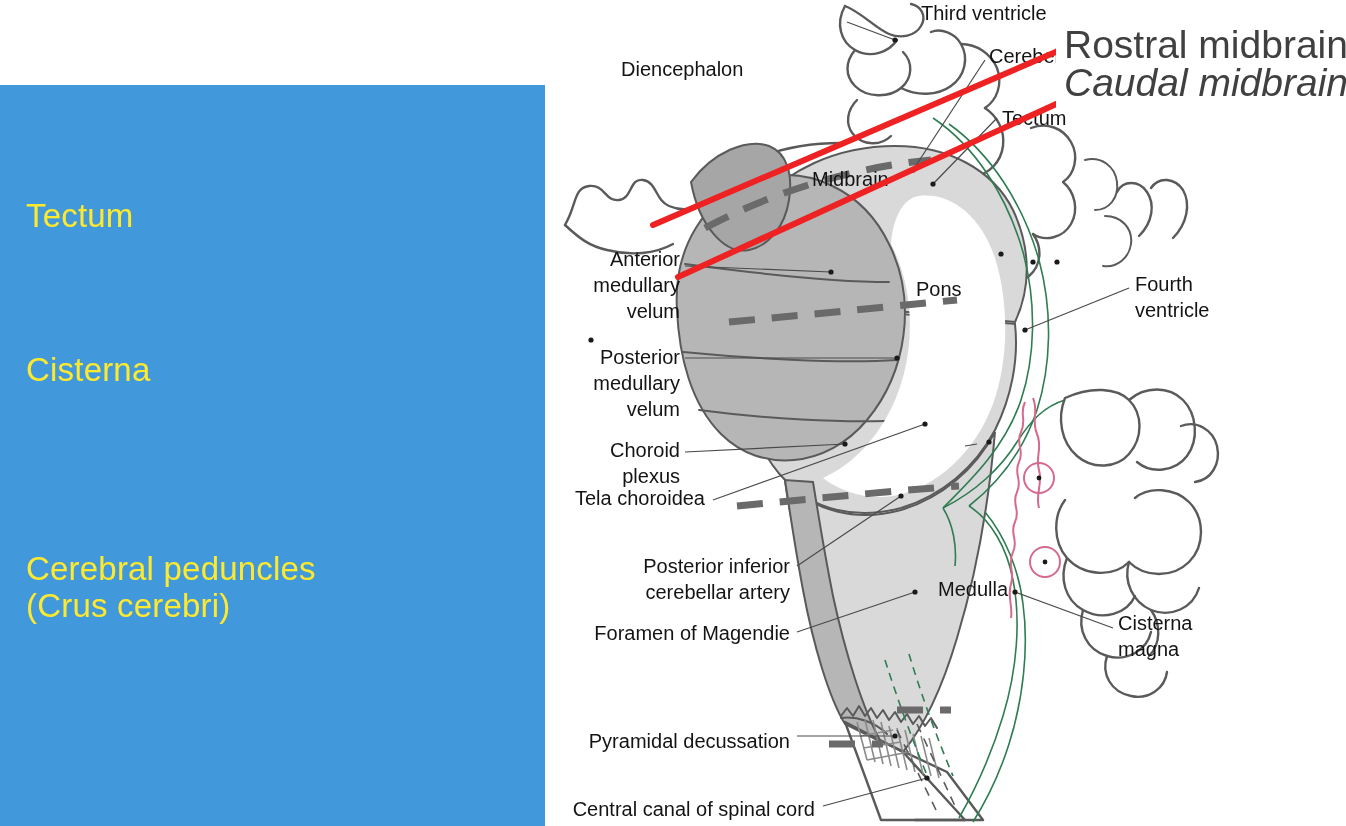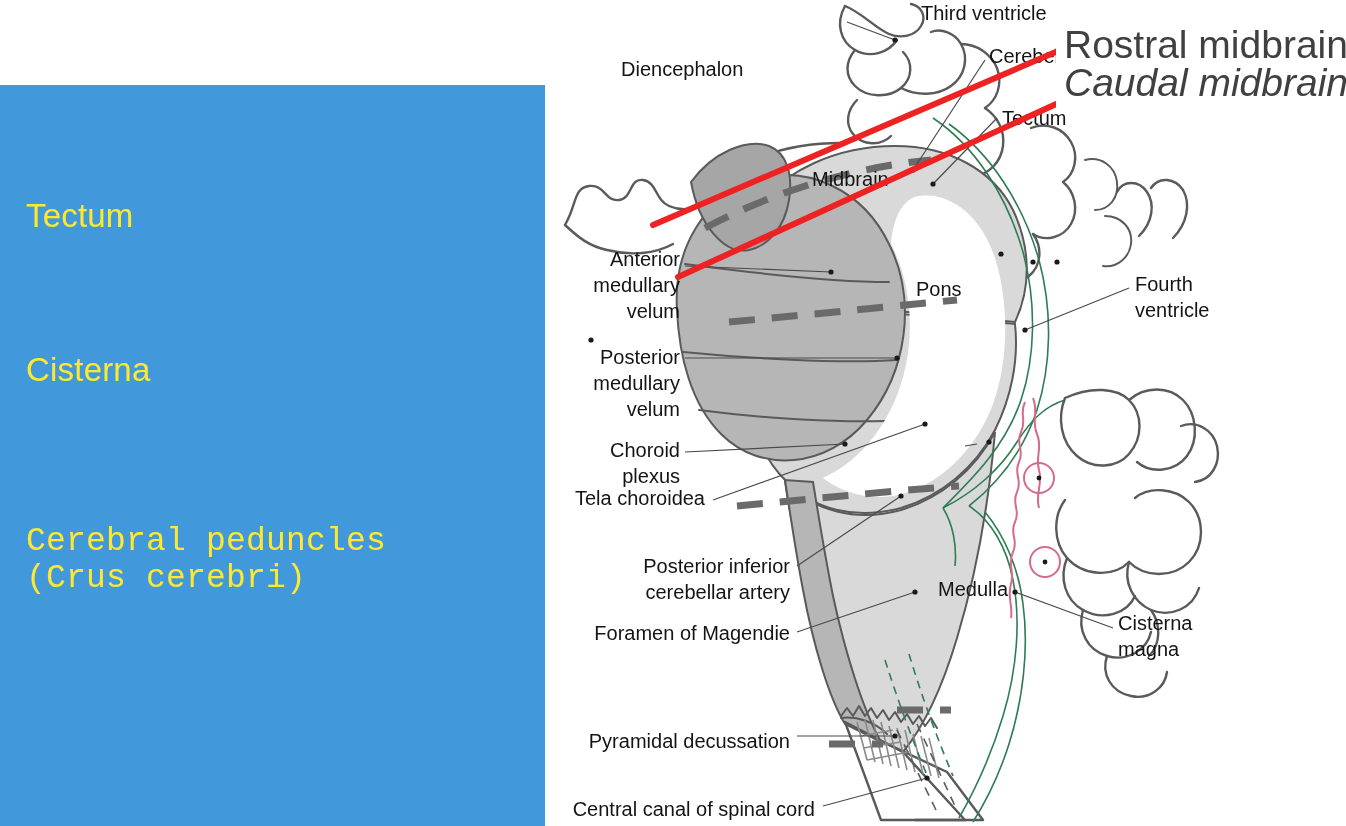--- a/index.html
+++ b/index.html
@@ -28,21 +28,21 @@
   .bullet {
     position: absolute;
     color: #ffe92e;
     font-size: 33px;
     line-height: 1.12;
     letter-spacing: 0.2px;
     white-space: pre-line;
   }
   #bullet-tectum      { left: 26px; top: 198px; }
   #bullet-tegmentum   { left: 26px; top: 352px; }
-  #bullet-peduncles   { left: 26px; top: 524px; font-family: Liberation Mono, monospace; }
+  #bullet-peduncles   { left: 26px; top: 551px; }
 
   
   #diagram {
     position: absolute;
     left: 545px;
     top: 0px;
     width: 801px;
     height: 826px;
     background: #ffffff;
   }

